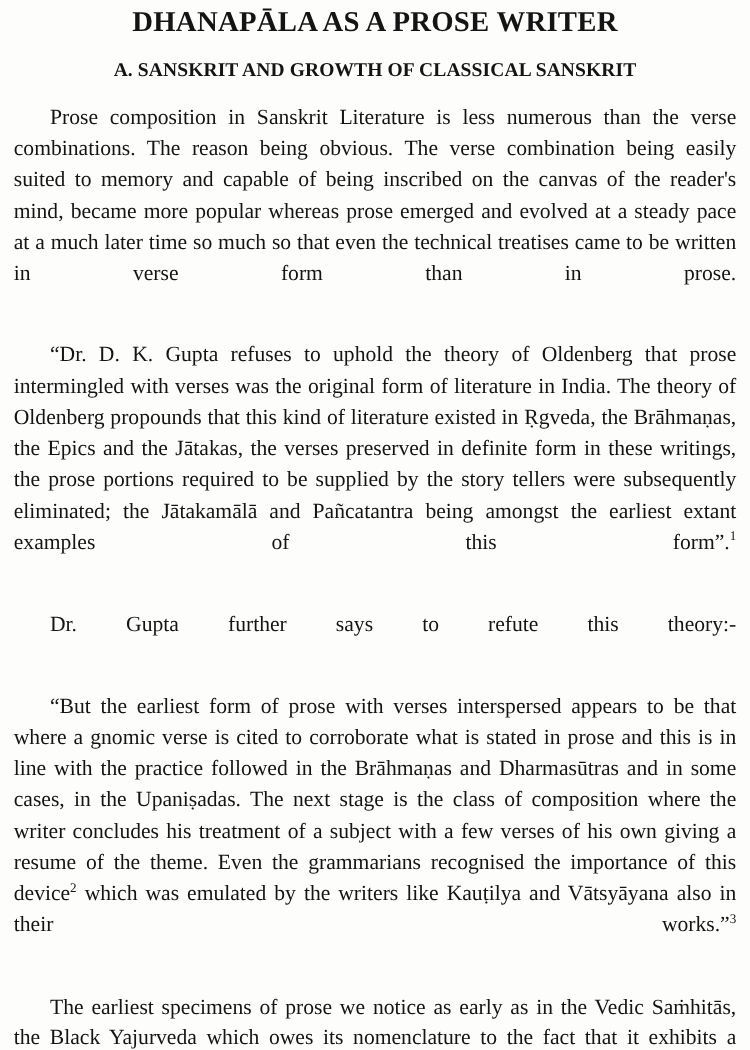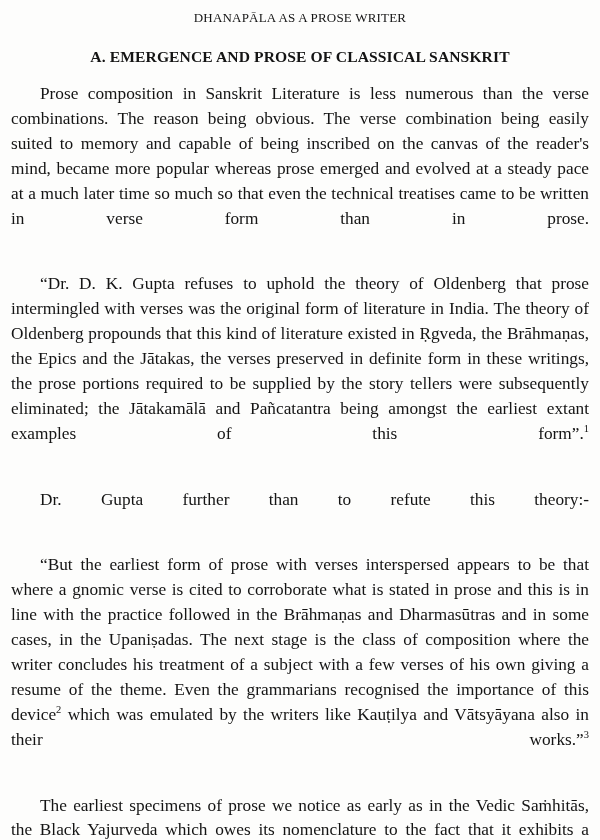--- a/index.html
+++ b/index.html
@@ -18,22 +18,22 @@
     box-sizing: border-box;
   }
   .content {
     position: absolute;
     left: 11px;
     top: 0;
     width: 578px;
   }
   .doc-title {
     text-align: center;
-    font-weight: normal;
-    font-size: 13px;
+    font-weight: bold;
+    font-size: 23px;
     letter-spacing: 0.2px;
     margin: 7px 0 0 0;
     line-height: 22px;
   }
   .doc-subtitle {
     text-align: center;
     font-weight: bold;
     font-size: 15.6px;
     line-height: 21px;
     margin: 17px 0 0 0;
@@ -72,35 +72,35 @@
 </style>
 </head>
 <body>
 
 <div class="page">
   <div class="content">
 
     <h1 class="doc-title">DHANAPĀLA AS A PROSE WRITER</h1>
 
     <h2 class="doc-subtitle">
-      <span class="sub-line">A. EMERGENCE AND PROSE OF CLASSICAL SANSKRIT</span>
+      <span class="sub-line">A. SANSKRIT AND GROWTH OF CLASSICAL SANSKRIT</span>
     </h2>
 
     <div class="body-block">
 
       <p class="para">
         <span>Prose composition in Sanskrit Literature is less numerous than the verse combinations. The reason being obvious. The verse combination being easily suited to memory and capable of being inscribed on the canvas of the reader's mind, became more popular whereas prose emerged and evolved at a steady pace at a much later time so much so that even the technical treatises came to be written in verse form than in prose.</span>
       </p>
 
       <p class="para">
         <span>“Dr. D. K. Gupta refuses to uphold the theory of Oldenberg that prose intermingled with verses was the original form of literature in India. The theory of Oldenberg propounds that this kind of literature existed in Ṛgveda, the Brāhmaṇas, the Epics and the Jātakas, the verses preserved in definite form in these writings, the prose portions required to be supplied by the story tellers were subsequently eliminated; the Jātakamālā and Pañcatantra being amongst the earliest extant examples of this form”.</span><sup class="fn">1</sup>
       </p>
 
       <p class="para">
-        <span>Dr. Gupta further than to refute this theory:-</span>
+        <span>Dr. Gupta further says to refute this theory:-</span>
       </p>
 
       <p class="para">
         <span>“But the earliest form of prose with verses interspersed appears to be that where a gnomic verse is cited to corroborate what is stated in prose and this is in line with the practice followed in the Brāhmaṇas and Dharmasūtras and in some cases, in the Upaniṣadas. The next stage is the class of composition where the writer concludes his treatment of a subject with a few verses of his own giving a resume of the theme. Even the grammarians recognised the importance of this device</span><sup class="fn">2</sup><span> which was emulated by the writers like Kauṭilya and Vātsyāyana also in their works.”</span><sup class="fn">3</sup>
       </p>
 
       <p class="para">
         <span>The earliest specimens of prose we notice as early as in the Vedic Saṁhitās, the Black Yajurveda which owes its nomenclature to the fact that it exhibits a regular blend of prose formulae along with commentaries. Vājasaneyī Saṁhitā, likewise abounds in prose passages of no mean merits. The Taittirīya, Maitrāyaṇiya, Kāṭhaka, Kapiṣṭhala-kaṭha recessions of the same Veda also contain prose passages in a larger number.</span>
       </p>
 

